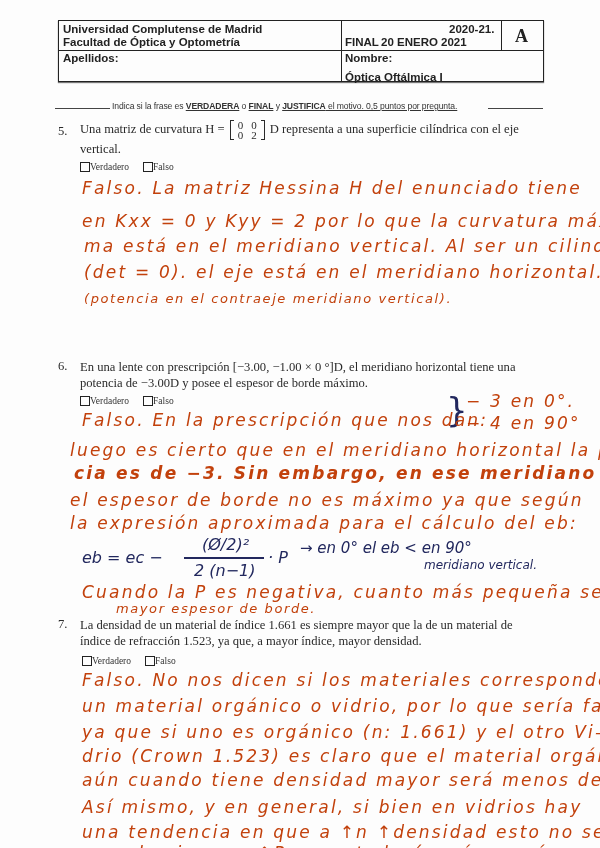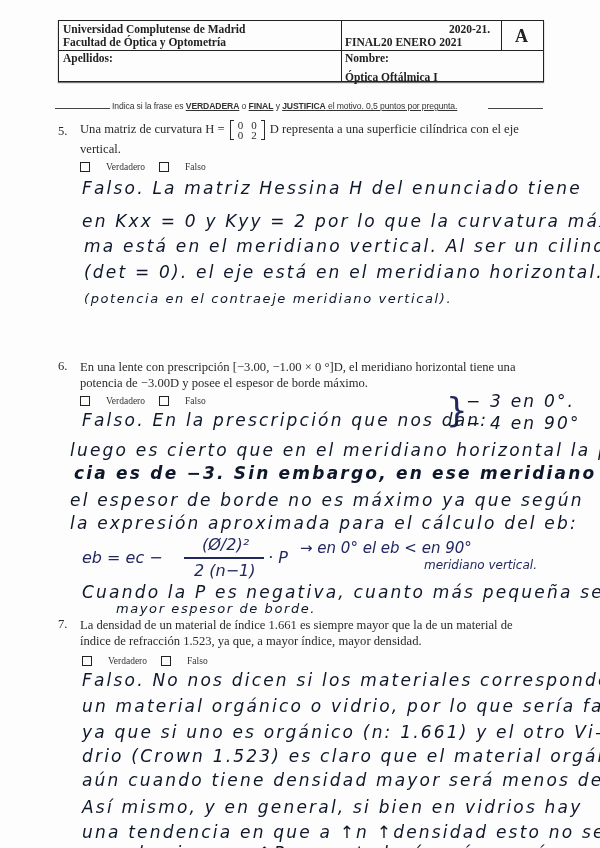--- a/index.html
+++ b/index.html
@@ -3,45 +3,45 @@
 <meta charset="utf-8">
 <style>
   html, body { margin:0; padding:0; }
   body { width:600px; height:848px; background:#ffffff; position:relative; overflow:hidden;
          font-family:"DejaVu Serif", serif; color:#1a1a1a; }
   .page { position:absolute; left:0; top:0; width:600px; height:848px; background:#fdfdfd; }
 
   
   .hdr { position:absolute; left:58px; top:20px; width:484px; height:60px;
          border:1px solid #222; box-shadow:0 1px 1px #777; }
-  .hdr .cell { position:absolute; font-family:Liberation Serif, serif; font-weight:bold; font-size:11.5px; line-height:13px; color:#222; }
+  .hdr .cell { position:absolute; font-family:Liberation Sans, sans-serif; font-weight:bold; font-size:11.5px; line-height:13px; color:#222; }
   .hdr .vline { position:absolute; background:#222; width:1px; }
   .hdr .hline { position:absolute; background:#222; height:1px; }
   .hdr .letter { position:absolute; font-family:"Liberation Serif", serif; font-weight:bold; font-size:18px; color:#222; }
 
   .instr { position:absolute; left:112px; top:101px; font-family:"Liberation Sans", sans-serif; font-size:8.6px; color:#333; letter-spacing:-0.1px; white-space:nowrap; }
   .instr b { font-weight:bold; text-decoration:underline; }
   .instr-line-l { position:absolute; left:55px; top:108px; width:55px; height:1px; background:#444; }
   .instr-line-r { position:absolute; left:488px; top:108px; width:55px; height:1px; background:#444; }
   .instr-under { text-decoration:underline; }
 
   .q { position:absolute; font-family:"Liberation Serif", serif; font-size:12.6px; line-height:16px; color:#2a2a2a; }
   .qnum { position:absolute; font-family:"Liberation Serif", serif; font-size:12.6px; color:#2a2a2a; }
   .opts { position:absolute; font-family:"Liberation Serif", serif; font-size:9.5px; color:#333; display:flex; gap:14px; align-items:center; }
-  .opt { display:flex; align-items:center; gap:16px; }
+  .opt { display:flex; align-items:center; gap:0; }
   .box { width:8px; height:8px; border:1px solid #222; display:inline-block; }
 
   .matrix { display:inline-block; vertical-align:middle; position:relative; padding:0 4px; margin:0 2px; }
   .matrix:before, .matrix:after { content:""; position:absolute; top:0; bottom:0; width:3px; border:1px solid #2a2a2a; }
   .matrix:before { left:0; border-right:none; }
   .matrix:after { right:0; border-left:none; }
   .matrix table { border-collapse:collapse; font-size:11px; line-height:10px; }
   .matrix td { padding:0 4px; text-align:center; }
 
-  .hw { position:absolute; font-family:"DejaVu Sans", sans-serif; font-style:italic; color:#0f172a; font-size:17px; letter-spacing:2.2px; white-space:nowrap; font-weight:normal; }
+  .hw { position:absolute; font-family:"DejaVu Sans", sans-serif; font-style:italic; color:#c2410c; font-size:17px; letter-spacing:2.2px; white-space:nowrap; font-weight:normal; }
   .hw.small { font-size:13px; letter-spacing:1.6px; }
   .frac { position:absolute; font-family:"DejaVu Sans", sans-serif; font-style:italic; color:#22285e; }
   .frac .num { position:absolute; font-size:16px; white-space:nowrap; }
   .frac .bar { position:absolute; height:1.5px; background:#22285e; }
   .frac .den { position:absolute; font-size:16px; white-space:nowrap; }
   .brace { position:absolute; font-family:"DejaVu Sans", sans-serif; color:#22285e; font-size:34px; line-height:34px; }
 </style>
 </head>
 <body>
 

